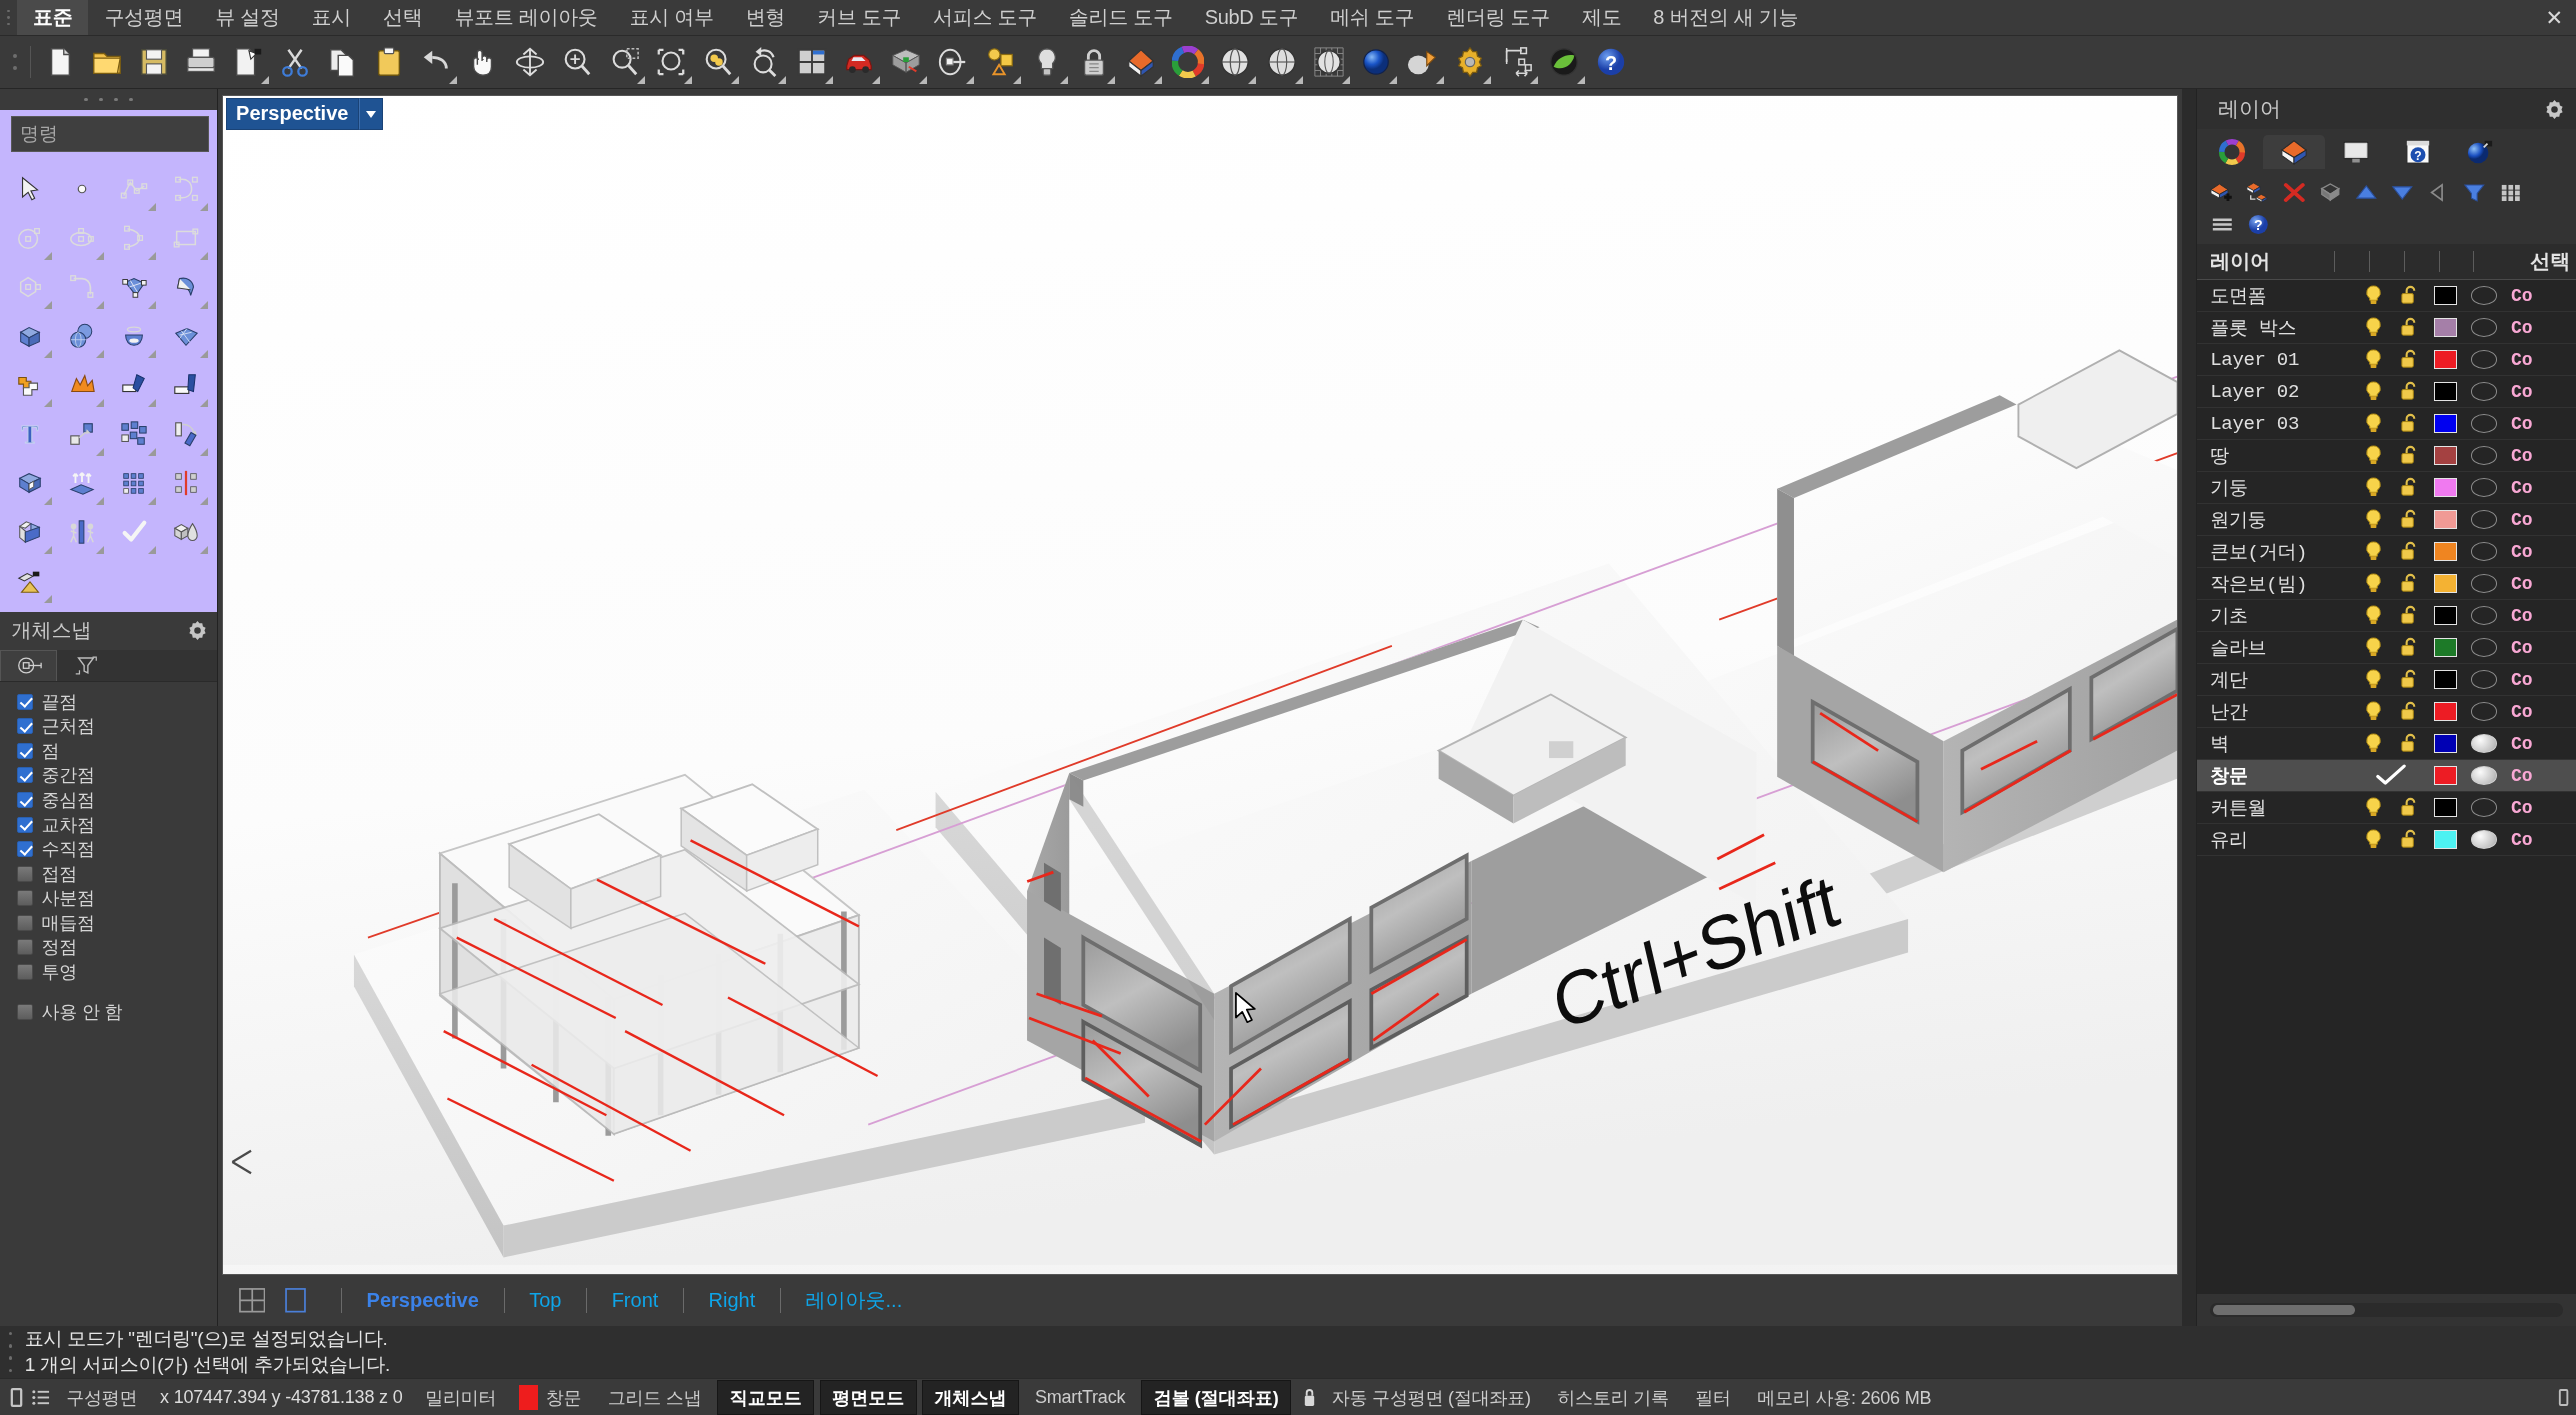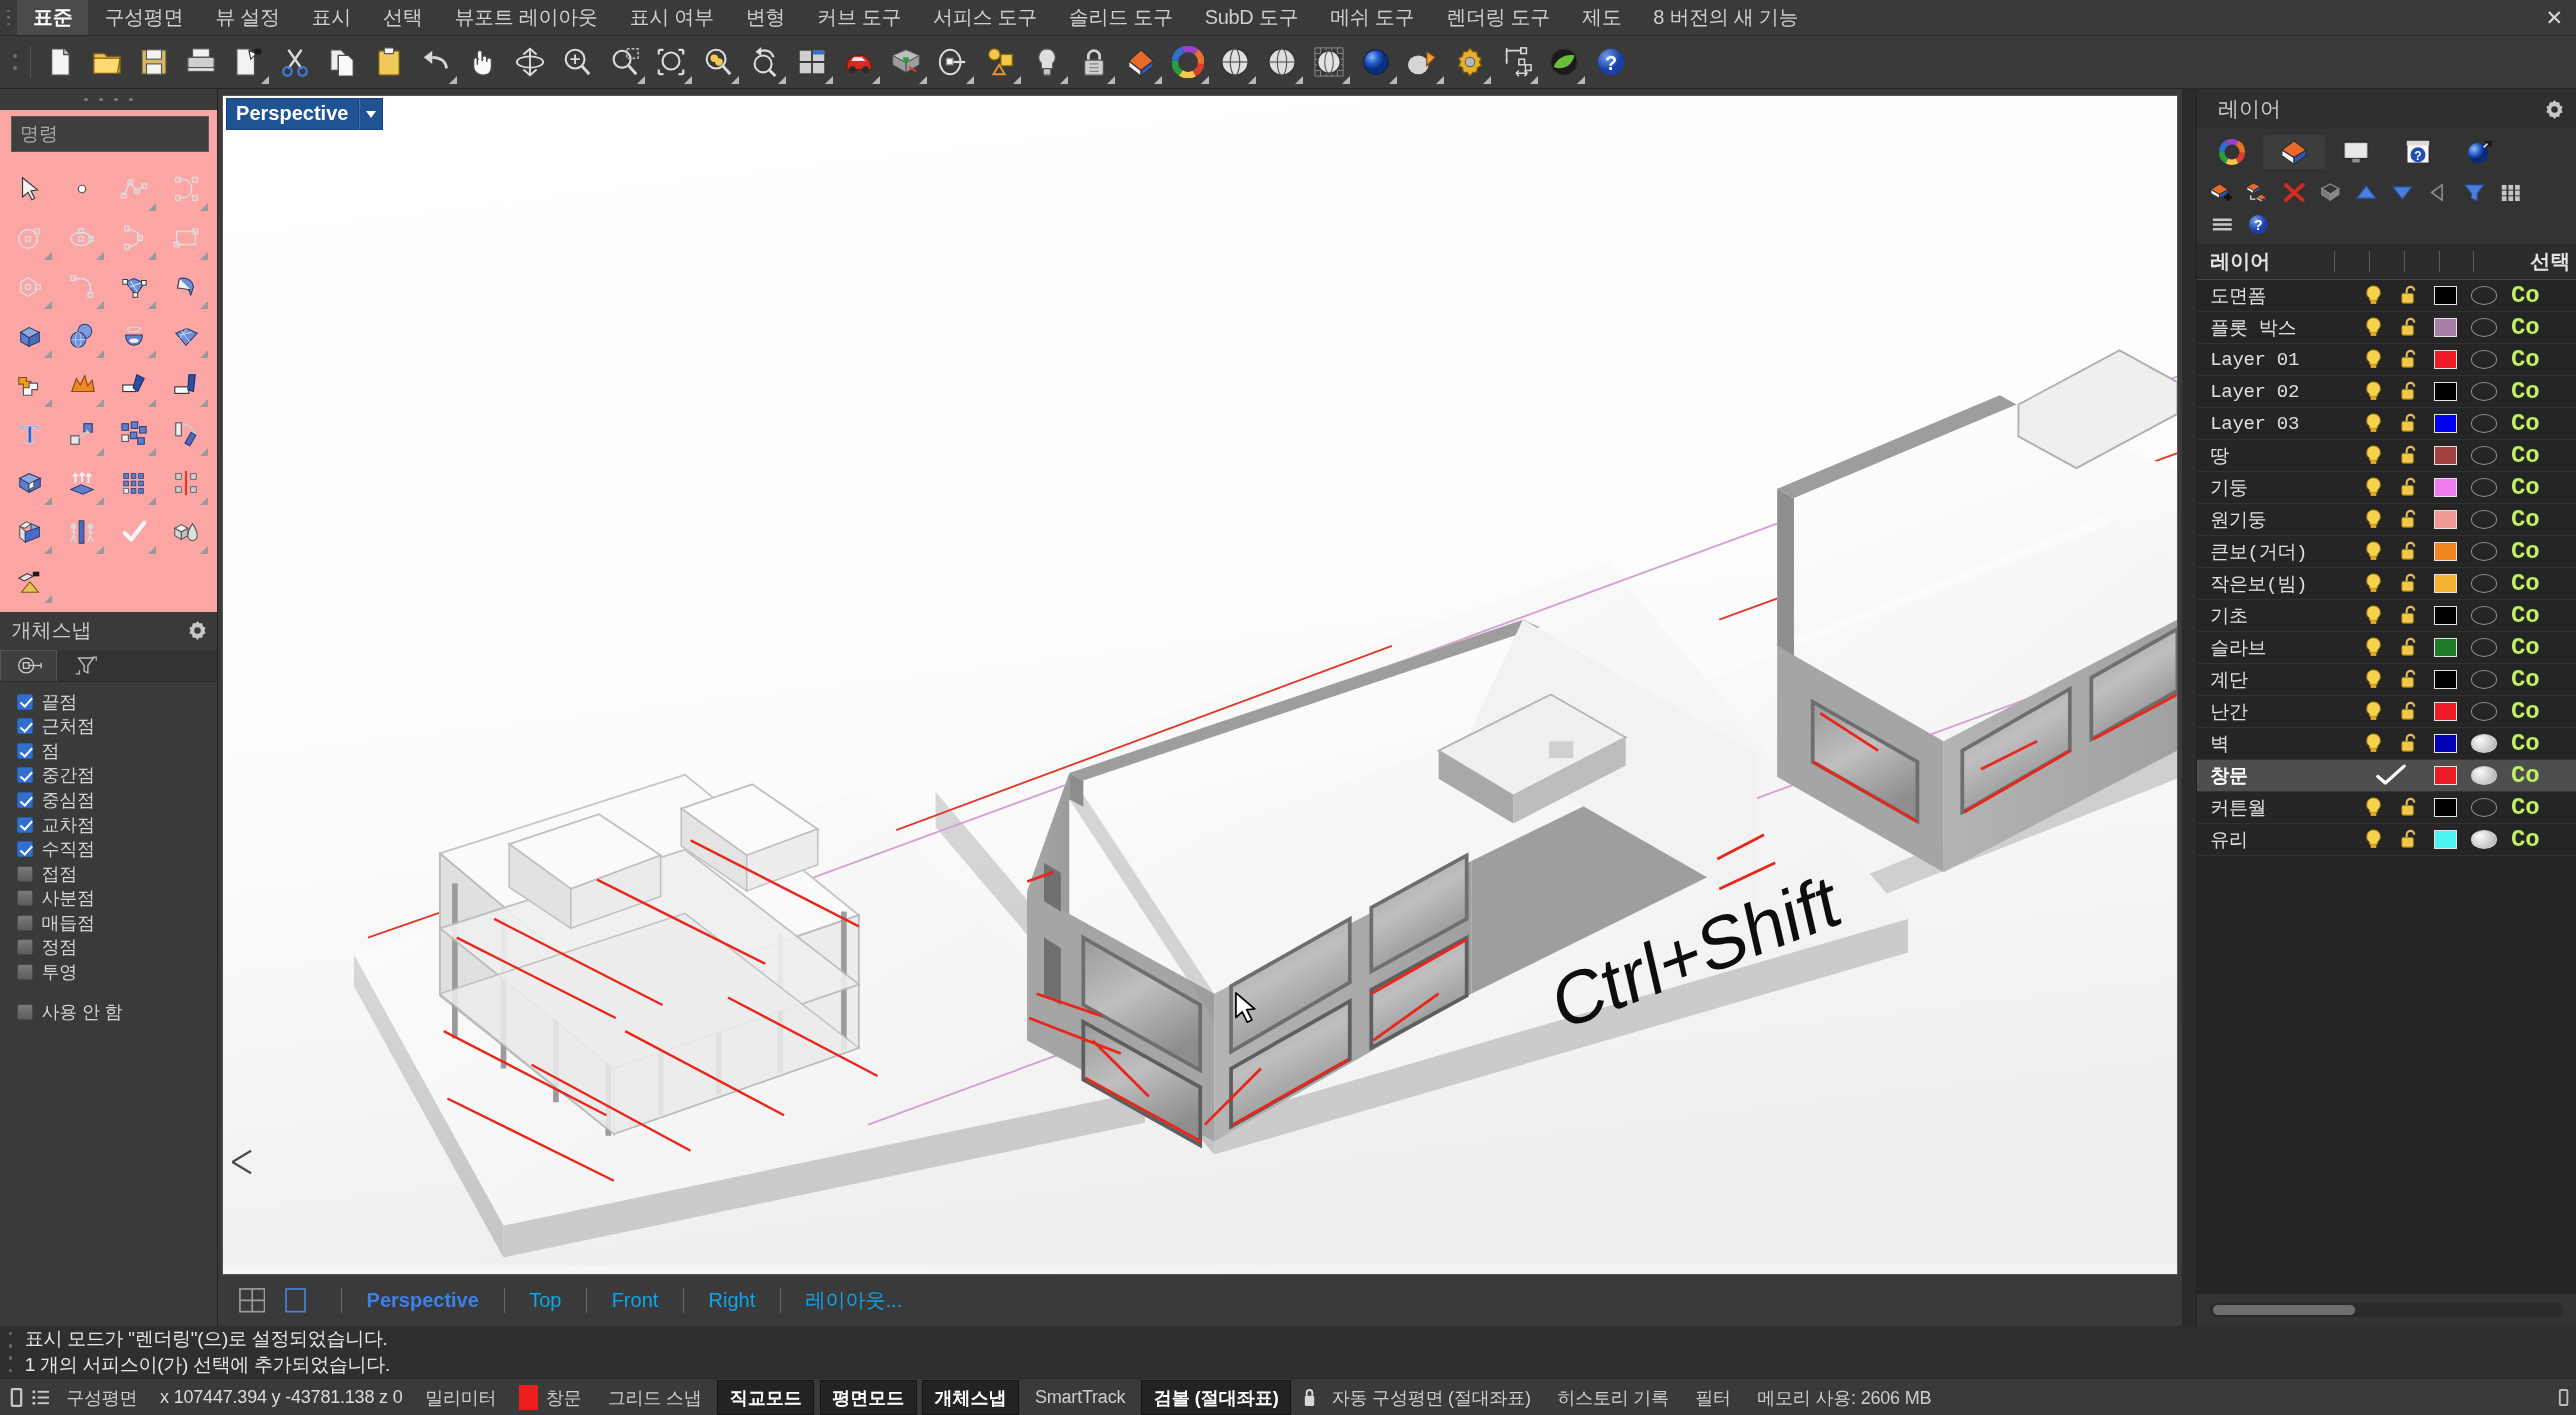--- a/index.html
+++ b/index.html
@@ -46,21 +46,21 @@
   .tbtn.flyout::after {
     content:""; position:absolute; right:2.8px; bottom:2.8px;
     border-style:solid; border-width:0 0 8.5px 8.5px; border-color:transparent transparent #b9b9b9 transparent;
   }
   .tbtn svg { display:block; }
 
   
   .body { flex:1; display:flex; min-height:0; }
 
   
-  .leftcol { width:218px; flex:0 0 218px; background:#fca5a5; display:flex; flex-direction:column; border-right:0.9px solid #222; }
+  .leftcol { width:218px; flex:0 0 218px; background:#c4b5fd; display:flex; flex-direction:column; border-right:0.9px solid #222; }
   .cmd-grip { height:21px; display:flex; align-items:center; justify-content:center; gap:11.4px; background:#3a3a3a; }
   .cmd-grip i { width:3.8px; height:3.8px; border-radius:50%; background:#7a7a7a; }
   .cmd-wrap { padding:5.7px 7.6px 7.6px 11.4px; }
   .cmd-input {
     width:100%; height:36px; background:#3f3f3f; border:0.9px solid #585858;
     color:#b9b9b9; font-size:19px; padding:0 7.6px; outline:none;
     font-family:"Liberation Sans", sans-serif;
   }
   .cmd-input::placeholder { color:#a6a6a6; }
 
@@ -175,21 +175,21 @@
     padding-left:13.2px; cursor:pointer;font-family:Liberation Mono, monospace;
   }
   .lyr.selected { background:#4e4e4e; }
   .lyr .lname { color:#e0e0e0; font-size:19px; width:145px; flex:0 0 145px; letter-spacing:-0.3px; }
   .lyr.selected .lname { font-weight:bold; color:#ffffff; }
   .lyr .cell { width:36px; flex:0 0 36px; display:flex; align-items:center; justify-content:center; }
   .lyr .cell.mat { width:42px; flex:0 0 42px; }
   .swatch { width:23px; height:19px; border:1.9px solid #e4e4e4; }
   .matdot { width:26.5px; height:19px; border-radius:50%; border:1.4px solid #8d8d8d; background:transparent; }
   .matdot.filled { background:radial-gradient(circle at 35% 30%, #fbfbfb, #c2c2c2 70%, #9d9d9d); border-color:#cfcfcf; }
-  .lyr .colortxt { color:#bef264; font-size:24px; font-weight:bold; padding-left:5.7px; }
+  .lyr .colortxt { color:#f9a8d4; font-size:18px; font-weight:bold; padding-left:5.7px; }
   .lyr.selected .colortxt { font-weight:bold; }
   .check-big { width:32px; height:23px; }
 
   .lp-hscroll { height:32px; background:#333; display:flex; align-items:center; padding:0 13.2px; }
   .lp-hscroll .track { flex:1; height:13.2px; background:#2b2b2b; border-radius:6.6px; position:relative; }
   .lp-hscroll .thumb { position:absolute; left:2.8px; top:1.9px; height:9.5px; width:142px; background:#6e6e6e; border-radius:4.7px; cursor:pointer; }
 
   
   .histbar { height:52px; flex:0 0 52px; background:#2f2f2f; display:flex; }
   .hist-grip { width:21px; display:flex; flex-direction:column; justify-content:center; align-items:center; gap:8.5px; }

